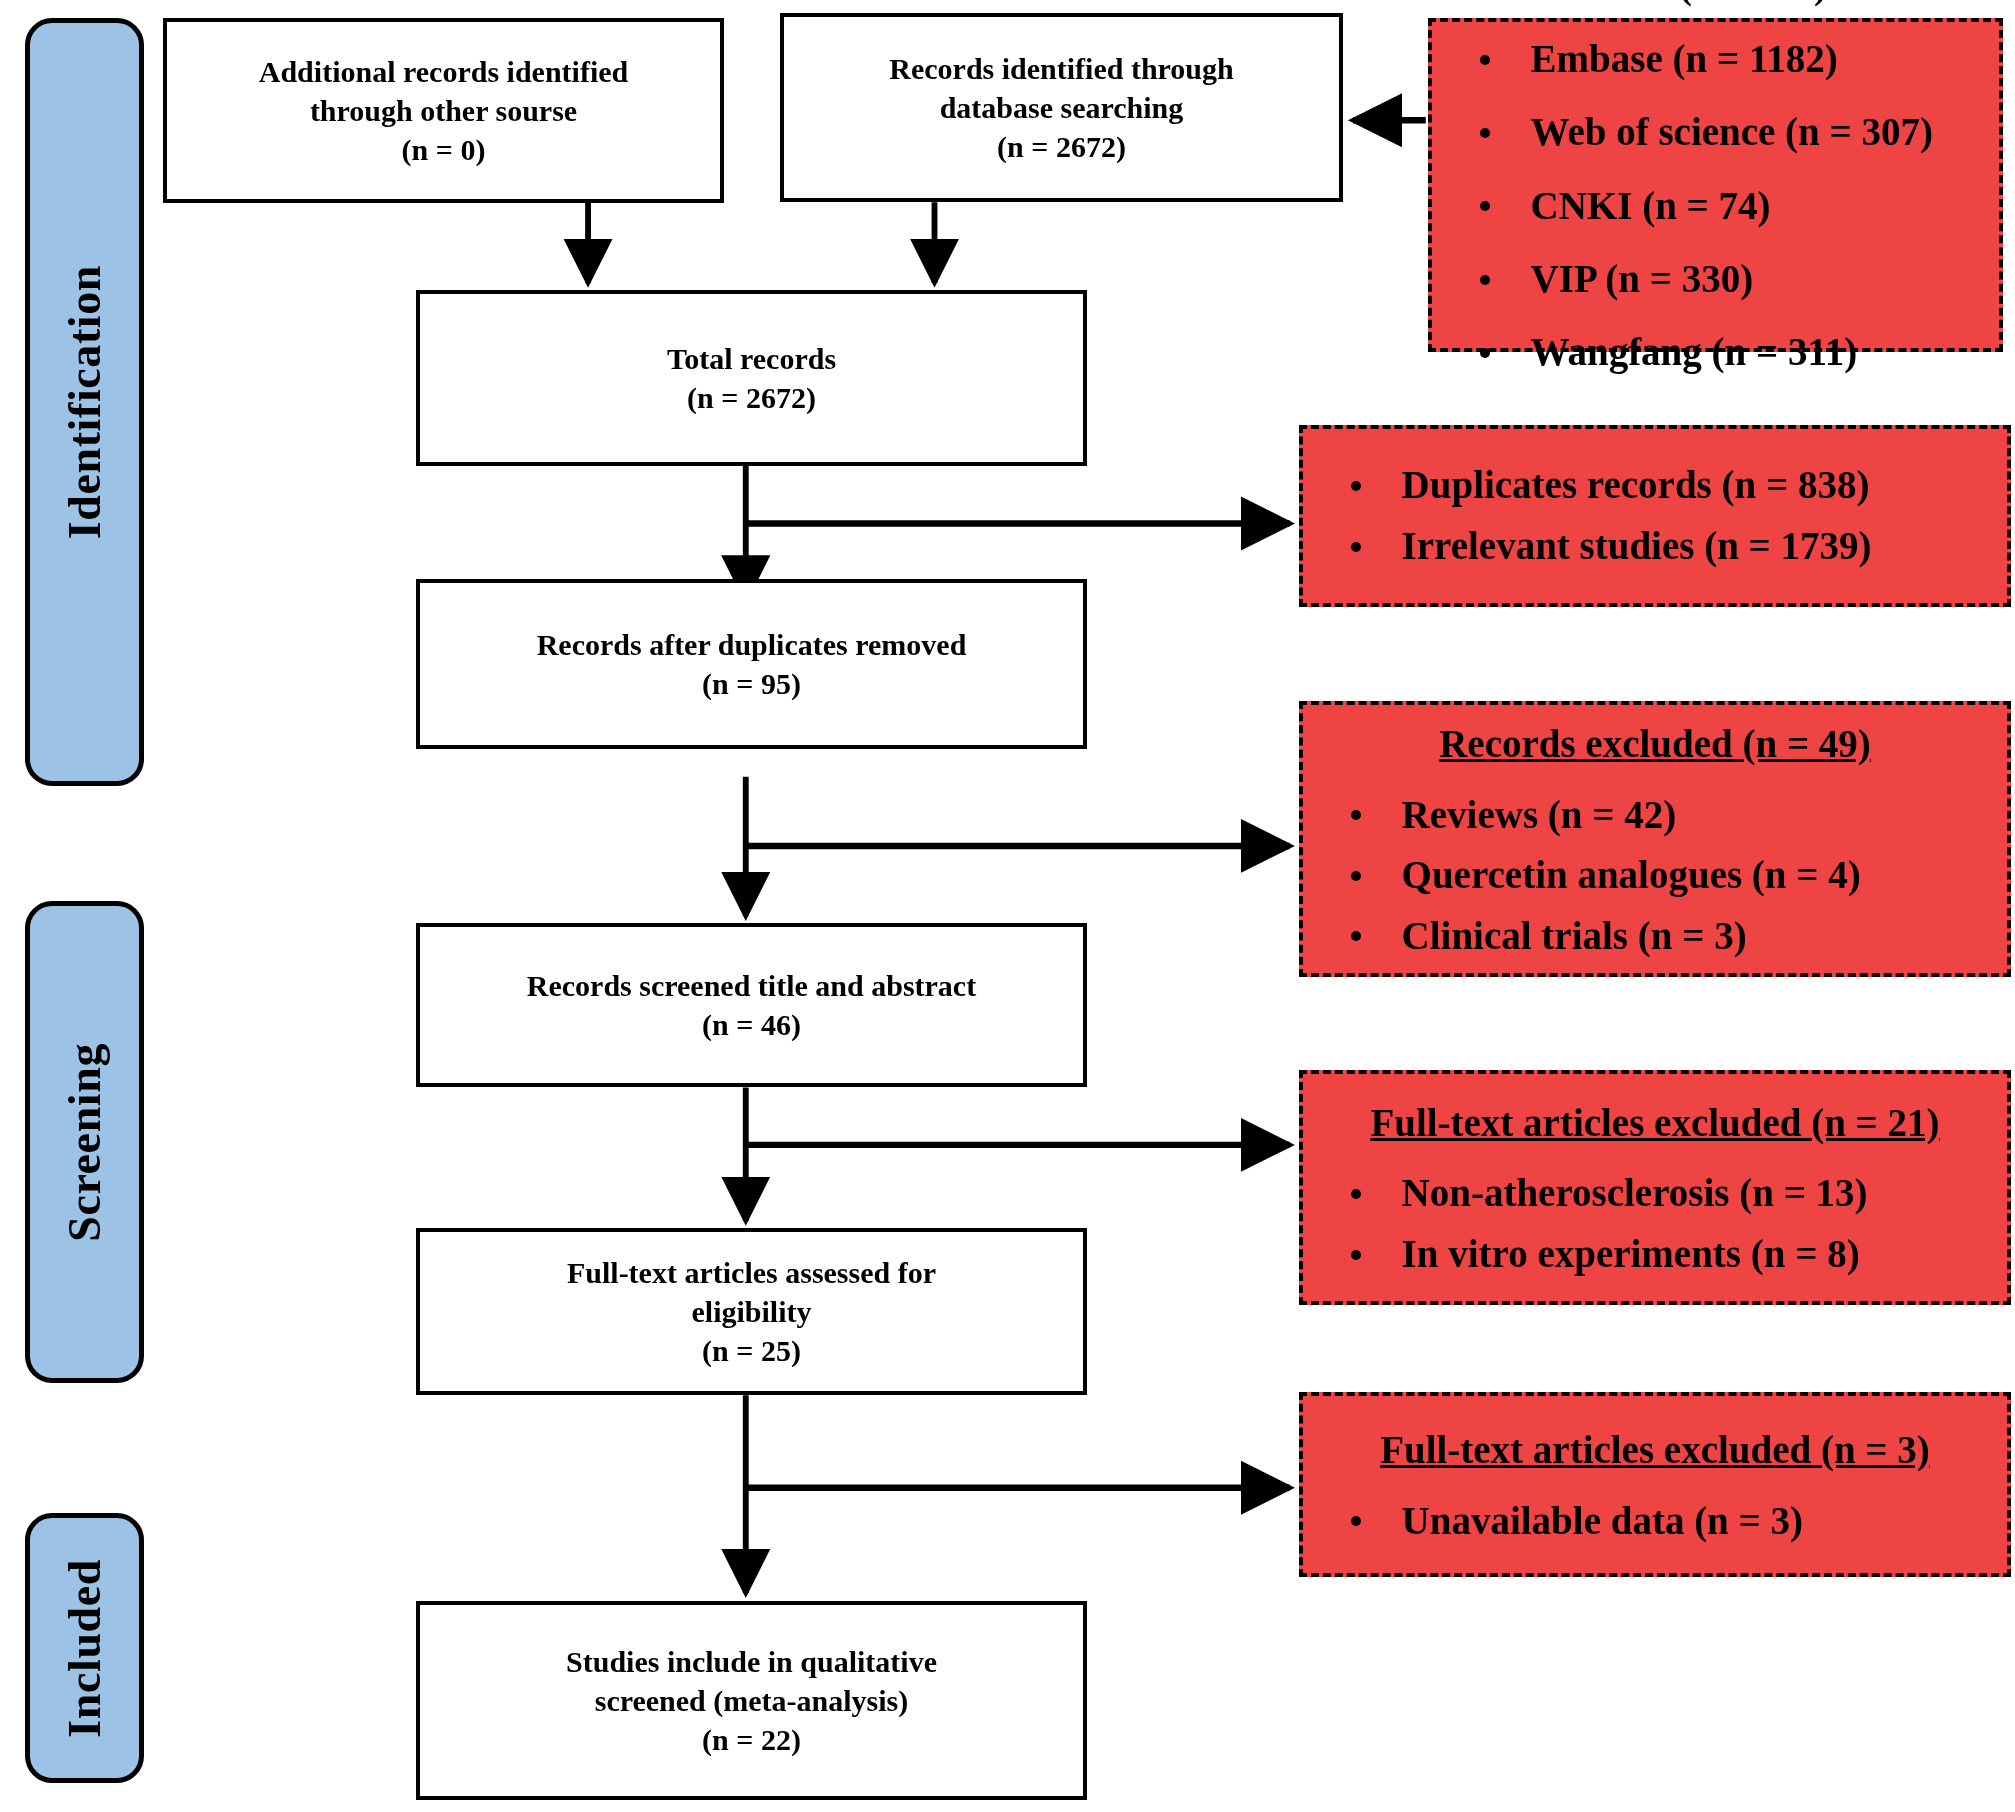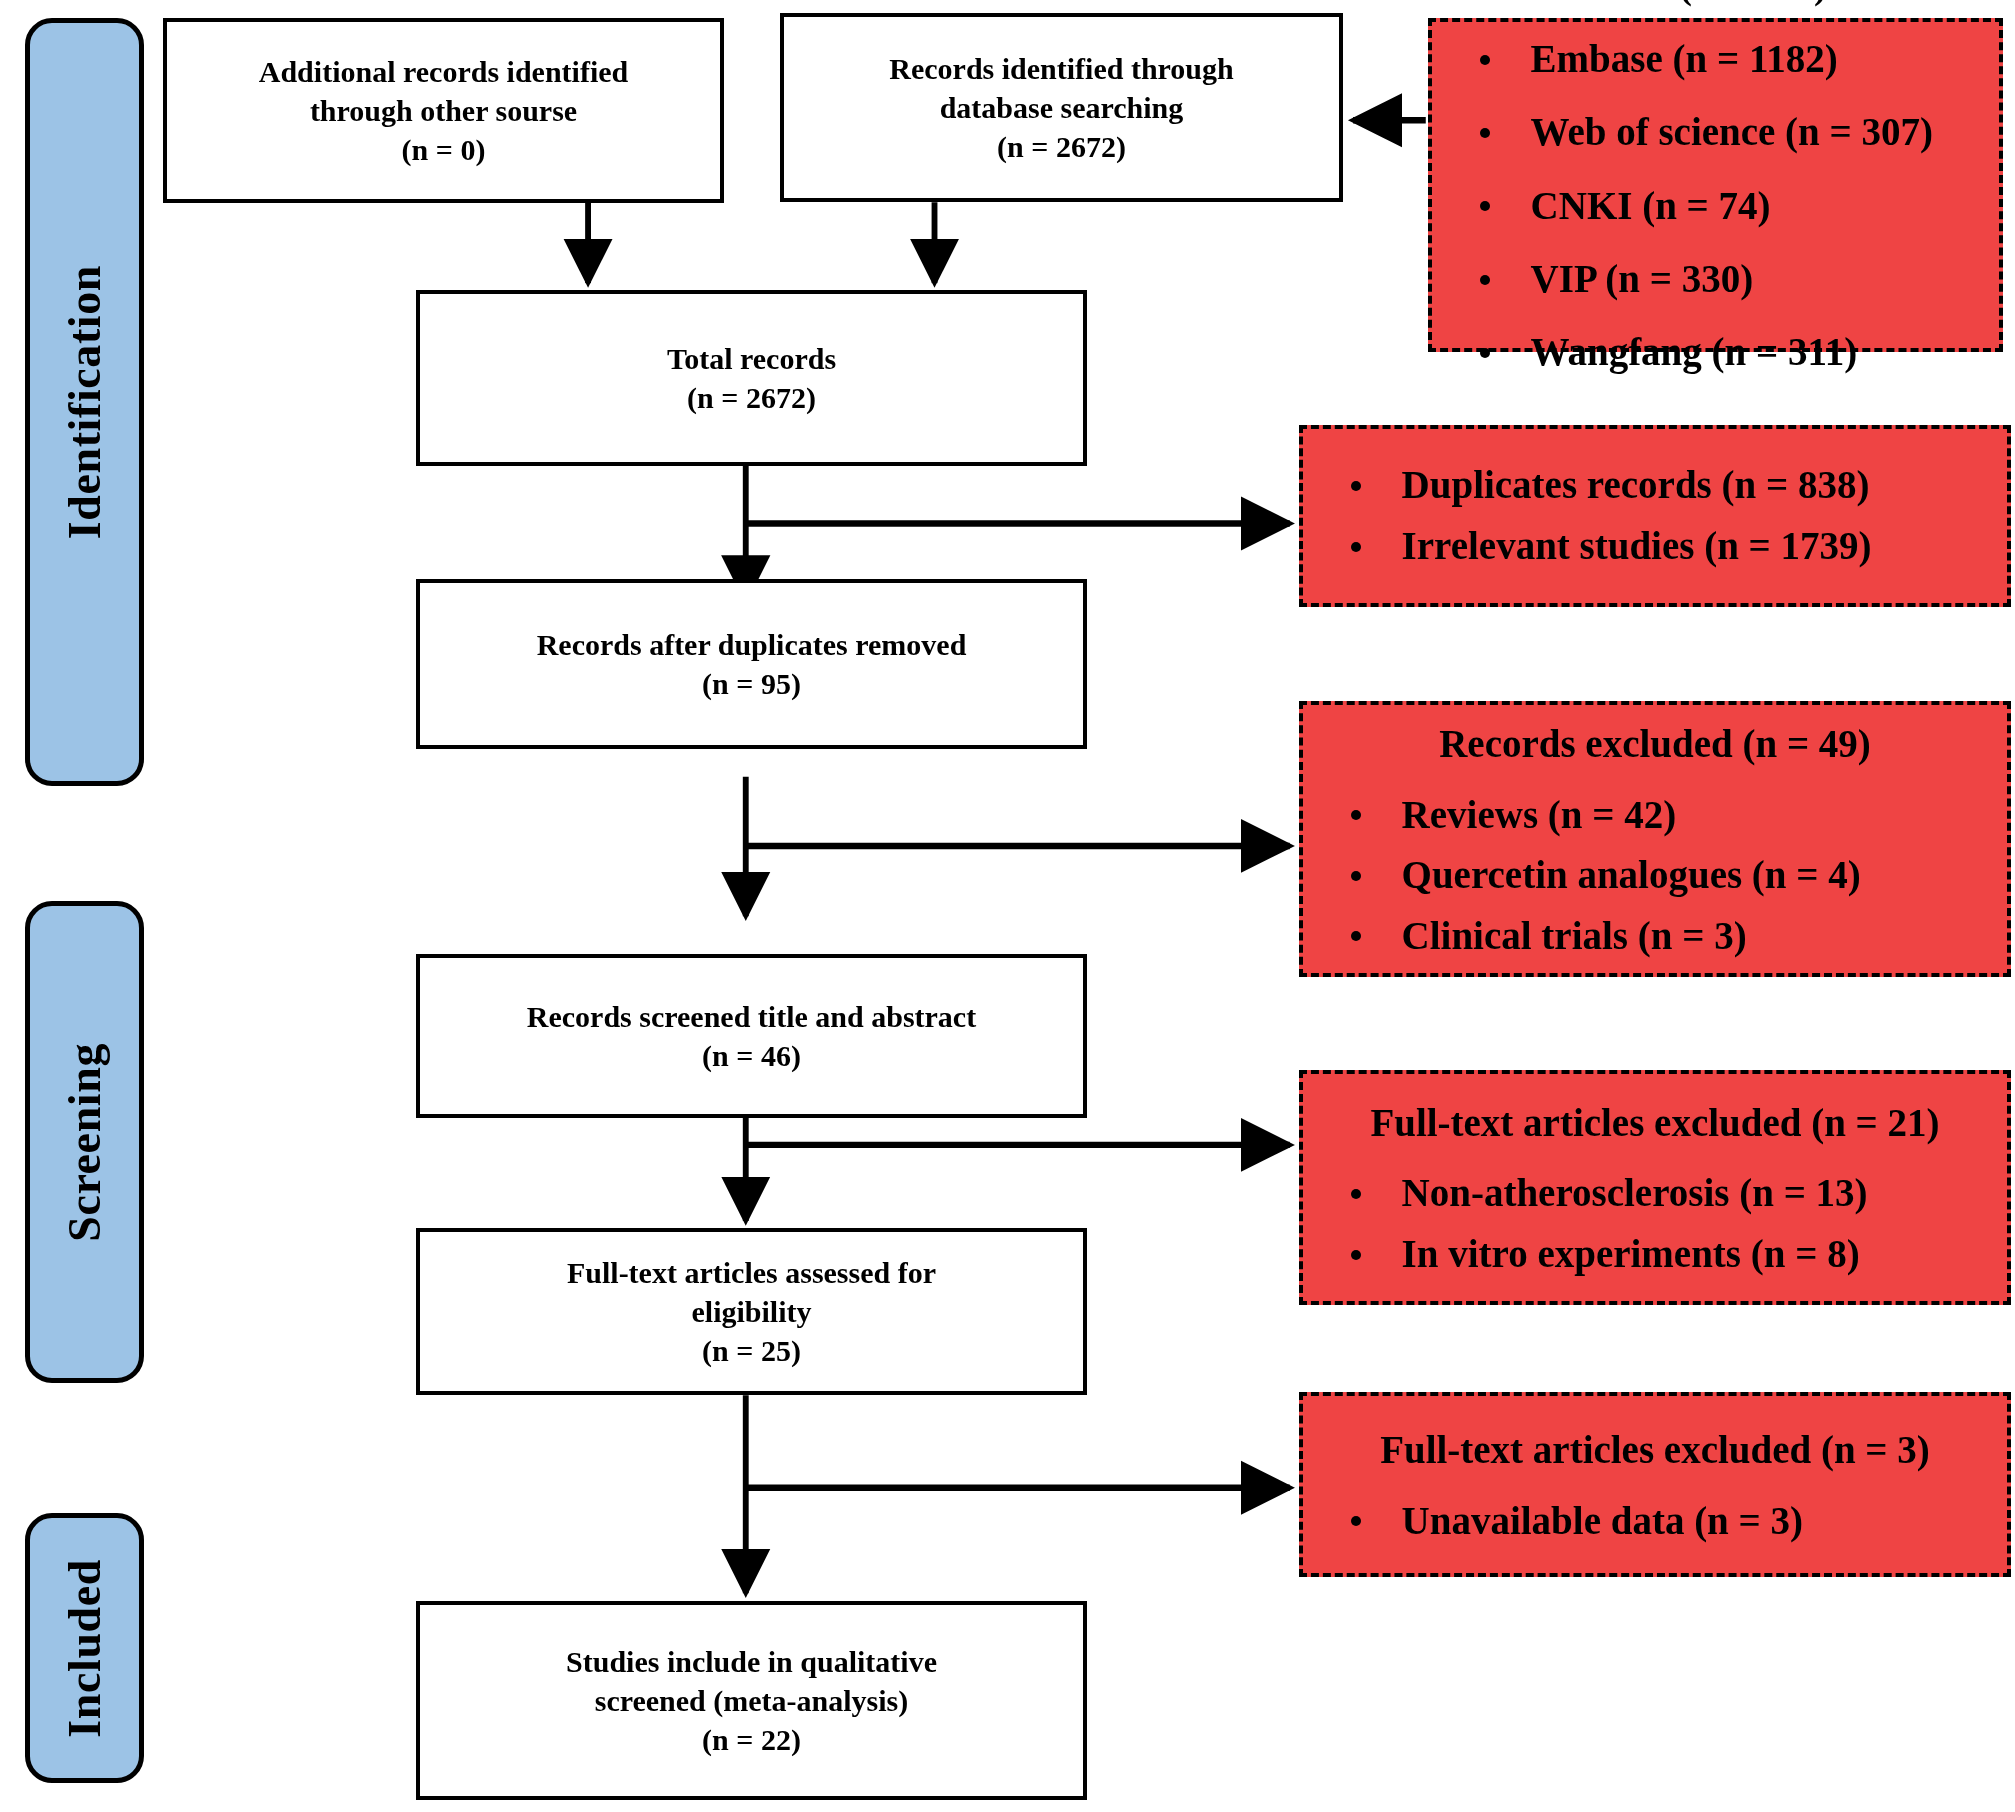--- a/index.html
+++ b/index.html
@@ -81,20 +81,21 @@
     padding: 5.9px 10.6px;
   }
   .dnode .heading {
     font-weight: bold;
     font-size: 39px;
     line-height: 1.25;
     color: #000000;
     text-align: center;
     margin-bottom: 24.6px;
     white-space: nowrap;
+    text-decoration: underline;
   }
   .bullets {
     list-style: none;
     margin: 0;
     padding: 0 0 0 34px;
   }
   .bullets li {
     position: relative;
     font-weight: bold;
     font-size: 39px;
@@ -187,21 +188,21 @@
   <div class="node" style="left:416px; top:290px; width:671px; height:176px;align-items:center;">
     <div class="line">Total records</div>
     <div class="line">(n = 2672)</div>
   </div>
 
   <div class="node" style="left:416px; top:579px; width:671px; height:170px;">
     <div class="line">Records after duplicates removed</div>
     <div class="line">(n = 95)</div>
   </div>
 
-  <div class="node" style="left:416px; top:923px; width:671px; height:164px;margin-top:31px;">
+  <div class="node" style="left:416px; top:923px; width:671px; height:164px;">
     <div class="line">Records  screened  title and abstract</div>
     <div class="line">(n = 46)</div>
   </div>
 
   <div class="node" style="left:416px; top:1228px; width:671px; height:167px;">
     <div class="line">Full-text articles assessed for</div>
     <div class="line">eligibility</div>
     <div class="line">(n = 25)</div>
   </div>
 

